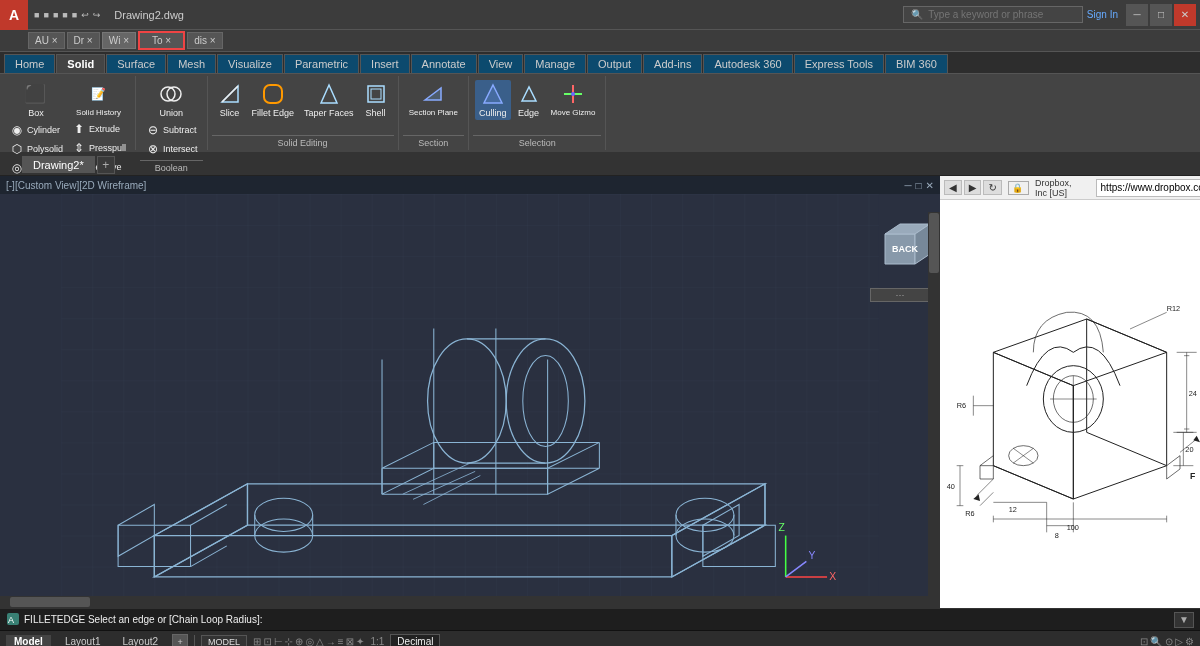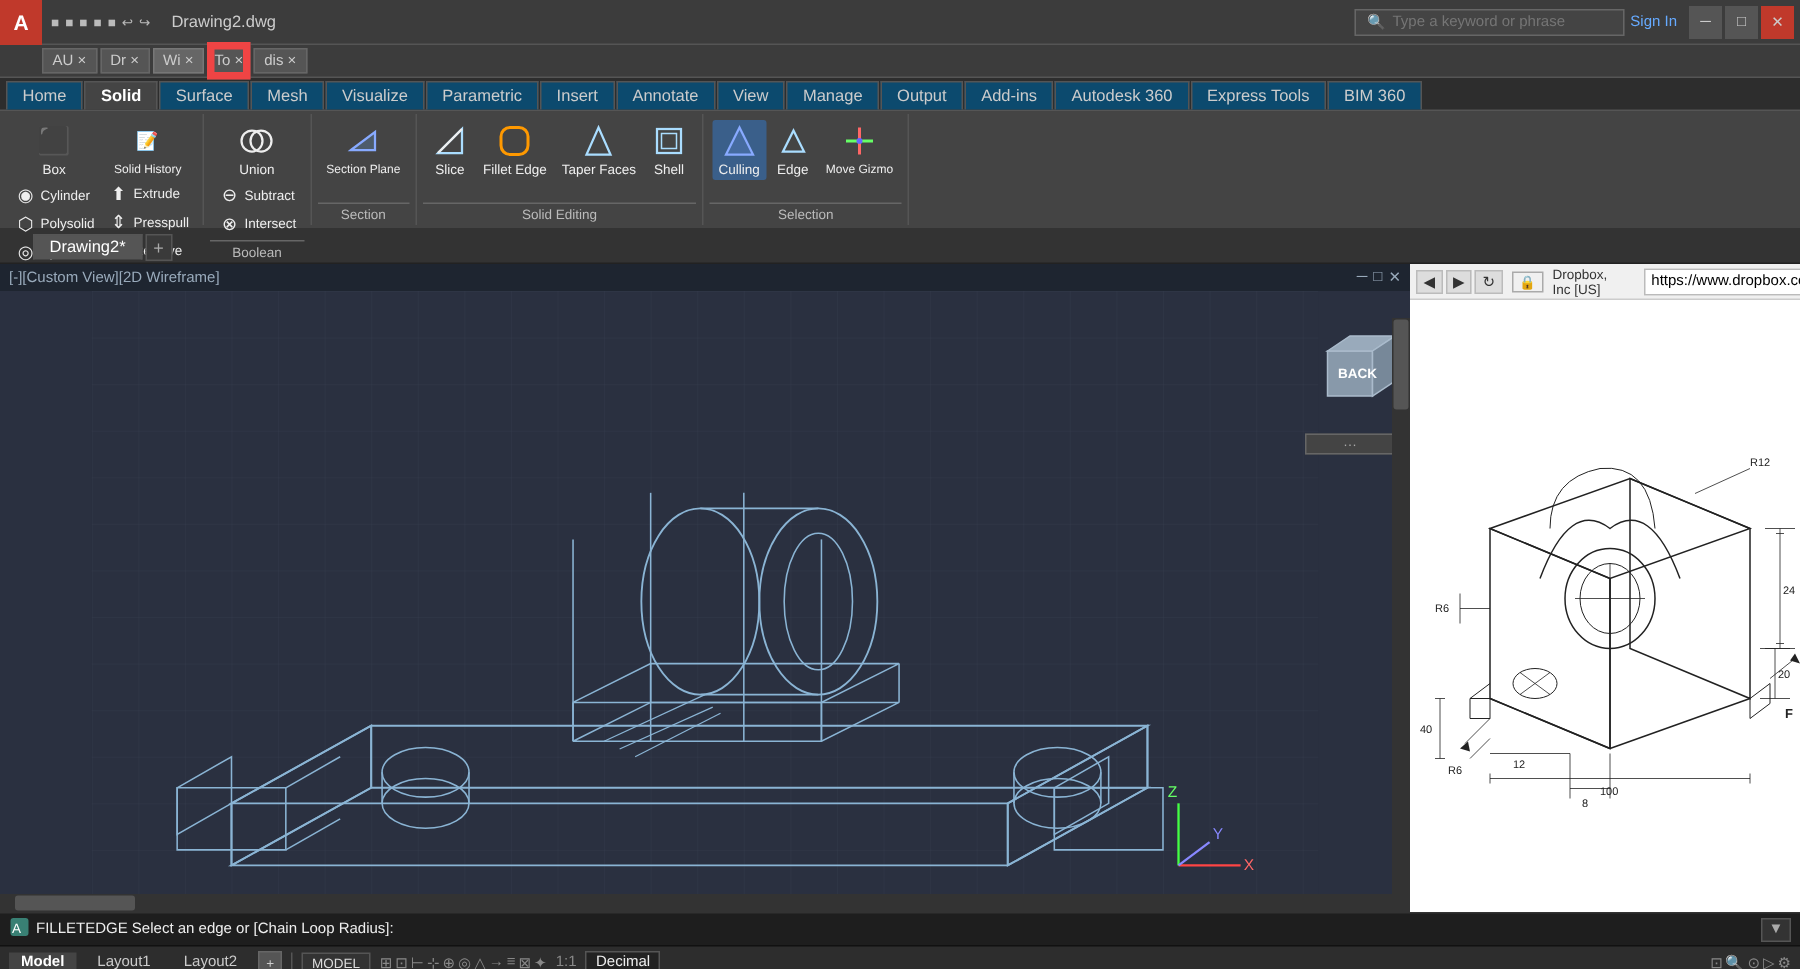--- a/index.html
+++ b/index.html
@@ -372,21 +372,21 @@
     <button class="win-btn">□</button>
     <button class="win-btn close">✕</button>
   </div>
 </div>
 
 <div style="height:22px;background:#3c3c3c;display:flex;align-items:center;padding-left:4px;gap:2px;border-bottom:1px solid #555;">
   <div style="display:flex;align-items:center;gap:2px;font-size:10px;color:#ccc;">
     <span style="background:#555;border:1px solid #666;padding:2px 6px;cursor:pointer;margin-left:24px;">AU ×</span>
     <span style="background:#555;border:1px solid #666;padding:2px 6px;cursor:pointer;">Dr ×</span>
     <span style="background:#666;border:1px solid #777;padding:2px 6px;cursor:pointer;">Wi ×</span>
-    <span style="background:#555;border:5px solid #ef4444;padding:2px 0;cursor:pointer;">To ×</span>
+    <span style="background:#555;border:2px solid #ef4444;padding:2px 12px;cursor:pointer;">To ×</span>
     <span style="background:#555;border:1px solid #666;padding:2px 6px;cursor:pointer;">dis ×</span>
   </div>
 </div>
 
 <div id="ribbon-tabs">
   <div class="ribbon-tab">Home</div>
   <div class="ribbon-tab active">Solid</div>
   <div class="ribbon-tab">Surface</div>
   <div class="ribbon-tab">Mesh</div>
   <div class="ribbon-tab">Visualize</div>
@@ -468,34 +468,20 @@
         </div>
         <div class="ribbon-btn-sm">
           <div class="ribbon-btn-sm-icon">⊗</div>
           <span>Intersect</span>
         </div>
       </div>
     </div>
     <div class="ribbon-group-label">Boolean</div>
   </div>
 
-  <div class="ribbon-group">
-    <div class="ribbon-group-content">
-      <div class="ribbon-btn" style="font-size:8px;">
-        <div class="ribbon-btn-icon">
-          <svg width="24" height="24" viewBox="0 0 24 24">
-              <polygon points="4,18 20,6 20,18 4,18" fill="rgba(100,150,200,0.3)" stroke="#8af" stroke-width="1.5"></polygon>
-            </svg>
-        </div>
-        <span style="font-size:8px;">Section Plane</span>
-      </div>
-    </div>
-    <div class="ribbon-group-label">Section</div>
-  </div>
-
   <div class="ribbon-group" style="min-width:160px;">
     <div class="ribbon-group-content">
       <div class="ribbon-btn">
         <div class="ribbon-btn-icon">
           <svg width="24" height="24" viewBox="0 0 24 24">
               <polygon points="4,20 20,4 20,20" fill="none" stroke="#adf" stroke-width="1.5"></polygon>
               <line x1="4" y1="20" x2="20" y2="4" stroke="#eee" stroke-width="1.5"></line>
             </svg>
         </div>
         <span>Slice</span>
@@ -520,20 +506,34 @@
         <div class="ribbon-btn-icon">
           <svg width="24" height="24" viewBox="0 0 24 24">
               <rect x="4" y="4" width="16" height="16" fill="none" stroke="#adf" stroke-width="1.5"></rect>
               <rect x="7" y="7" width="10" height="10" fill="none" stroke="#adf" stroke-width="1"></rect>
             </svg>
         </div>
         <span>Shell</span>
       </div>
     </div>
     <div class="ribbon-group-label">Solid Editing</div>
+  </div>
+
+  <div class="ribbon-group">
+    <div class="ribbon-group-content">
+      <div class="ribbon-btn" style="font-size:8px;">
+        <div class="ribbon-btn-icon">
+          <svg width="24" height="24" viewBox="0 0 24 24">
+              <polygon points="4,18 20,6 20,18 4,18" fill="rgba(100,150,200,0.3)" stroke="#8af" stroke-width="1.5"></polygon>
+            </svg>
+        </div>
+        <span style="font-size:8px;">Section Plane</span>
+      </div>
+    </div>
+    <div class="ribbon-group-label">Section</div>
   </div>
 
   <div class="ribbon-group">
     <div class="ribbon-group-content">
       <div class="ribbon-btn highlighted-btn">
         <div class="ribbon-btn-icon">
           <svg width="24" height="24" viewBox="0 0 24 24">
               <polygon points="12,3 21,21 3,21" fill="rgba(80,120,180,0.5)" stroke="#8af" stroke-width="1.5"></polygon>
             </svg>
         </div>

